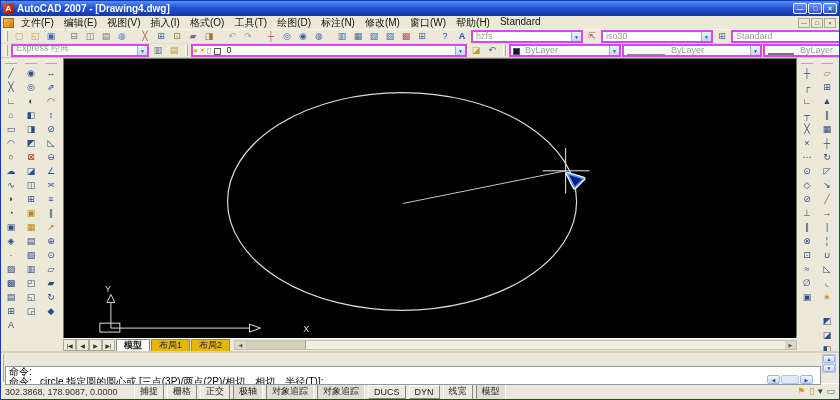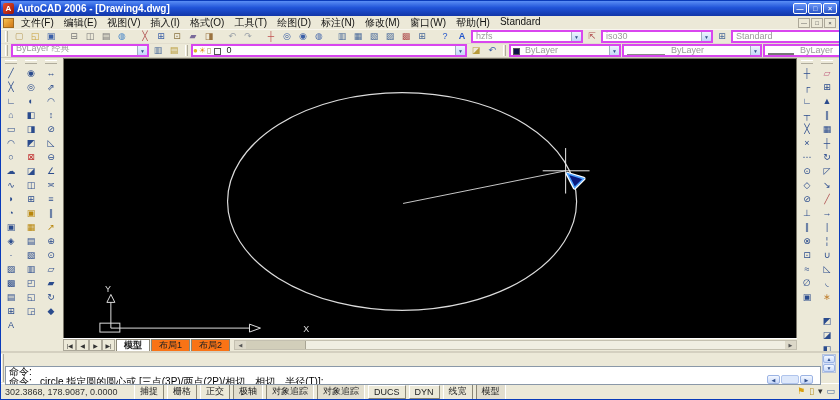--- a/index.html
+++ b/index.html
@@ -50,21 +50,21 @@
   .hgrip{width:12px;height:4px;border-top:1px solid #fff;border-bottom:1px solid #b0ac9c;margin-bottom:2px;flex:none}
   .vtb .tbi{height:14px;width:18px}
   .vtb .gap{height:10px;flex:none}
   .canvas-col{flex:1;display:flex;flex-direction:column;min-width:0}
   .canvas{flex:1;background:#000;position:relative;border:1px solid #7a766a;border-bottom:none}
   .canvas svg{position:absolute;inset:0;width:100%;height:100%}
   
   .tabstrip{height:13px;flex:none;display:flex;align-items:stretch;background:#ece9d8;font-size:9px;border-top:1px solid #fff}
   .tnav{width:13px;display:flex;align-items:center;justify-content:center;font-size:6px;border:1px solid #aca899;
         background:#ece9d8;color:#333;flex:none}
-  .tab{padding:0 7px;display:flex;align-items:center;border:1px solid #8a8676;border-bottom:none;background:#f97316;
+  .tab{padding:0 7px;display:flex;align-items:center;border:1px solid #8a8676;border-bottom:none;background:#eab308;
        color:#222;margin-left:1px;flex:none}
   .tab.active{background:#fff;font-weight:bold}
   .hscroll{flex:1;margin:1px 0 1px 4px;background:#f0eee2;border:1px solid #c4c0b0;display:flex;align-items:stretch;min-width:0}
   .hs-arr{width:11px;background:#dcd8c8;font-size:5px;display:flex;align-items:center;justify-content:center;color:#555;flex:none}
   .hs-thumb{width:60px;background:#d2ceba;border-right:1px solid #a8a494;flex:none}
   .hs-track{flex:1}
   
   .cmd{height:32px;flex:none;background:#ece9d8;position:relative;border-top:2px solid #d4d0c0;font-size:10px}
   .cmd-grip{position:absolute;left:0;top:1px;bottom:1px;width:3px;border-left:1px solid #fff;border-right:1px solid #b0ac9c}
   .cmd-hist{position:absolute;left:4px;top:13px;right:18px;height:19px;background:#fff;border:1px solid #8a98a8;
@@ -89,21 +89,21 @@
   .tray{margin-left:auto;display:flex;align-items:center;gap:4px}
   .ticon{font-size:9px;line-height:1}
 </style>
 </head>
 <body>
 
 <div class="win">
 
   <div class="titlebar">
     <span class="app-ico">A</span>
-    <span>AutoCAD 2006 - [Drawing4.dwg]</span>
+    <span>AutoCAD 2007 - [Drawing4.dwg]</span>
     <span class="tb-btns">
 
     <span class="wbtn">—</span>
         <span class="wbtn">□</span>
         <span class="wbtn">×</span>
       </span>
   </div>
 
   <div class="menubar">
     <span class="menu-ico"></span>
@@ -175,21 +175,21 @@
       <span class="combo" style="width:130px">
         <span class="txt">Standard</span>
 
       </span>
     </span>
   </div>
 
   <div class="tbrow tbrow2">
     <span class="vgrip"></span>
     <span class="combo" style="width:138px">
-      <span class="txt">ByLayer 经典</span>
+      <span class="txt">Express 经典</span>
       <span class="arr">▼</span>
     </span>
     <span style="display:flex;align-items:center">
 
     <span class="tbi" style="color: rgb(74, 106, 154);">▥</span>
         <span class="tbi" style="color: rgb(184, 155, 58);">▤</span>
       </span>
     <span class="vgrip"></span>
     <span class="combo" style="width:276px">
       <span class="lay-glyph" style="color:#e0b820">●</span>

